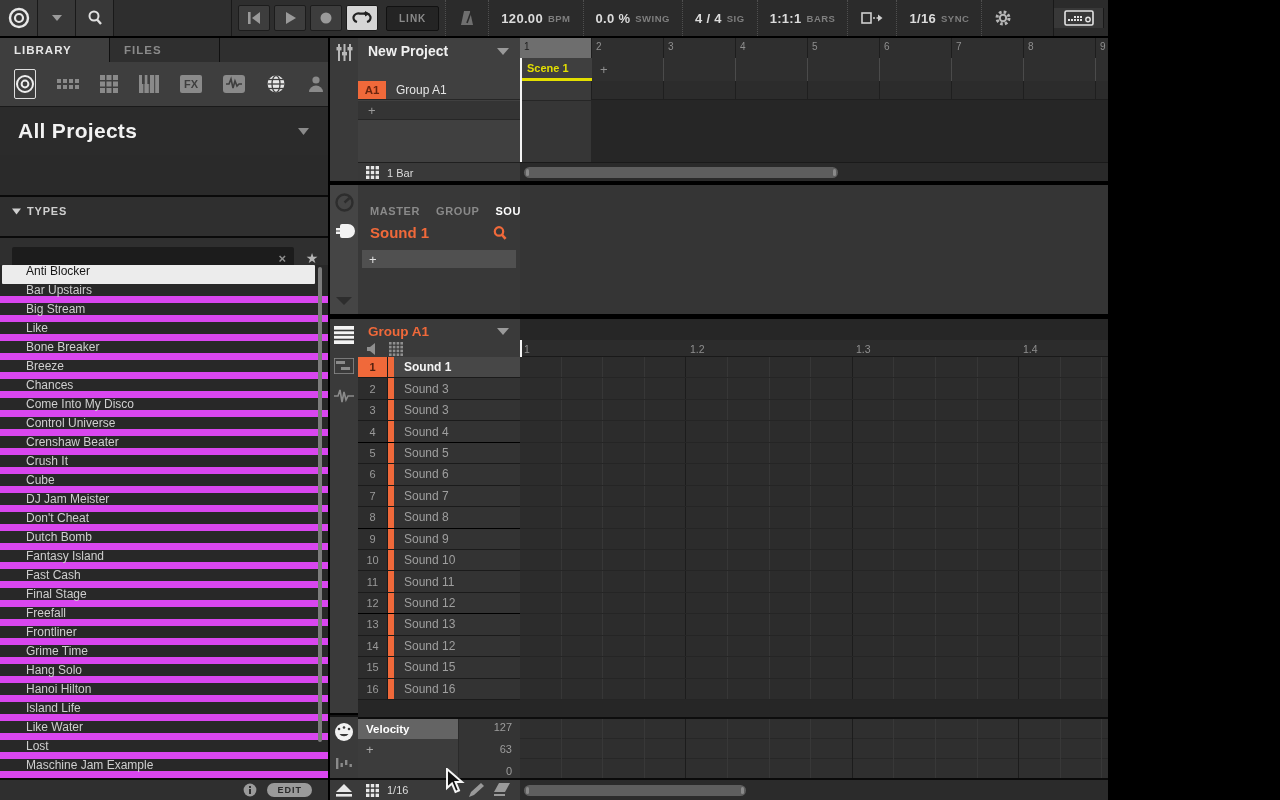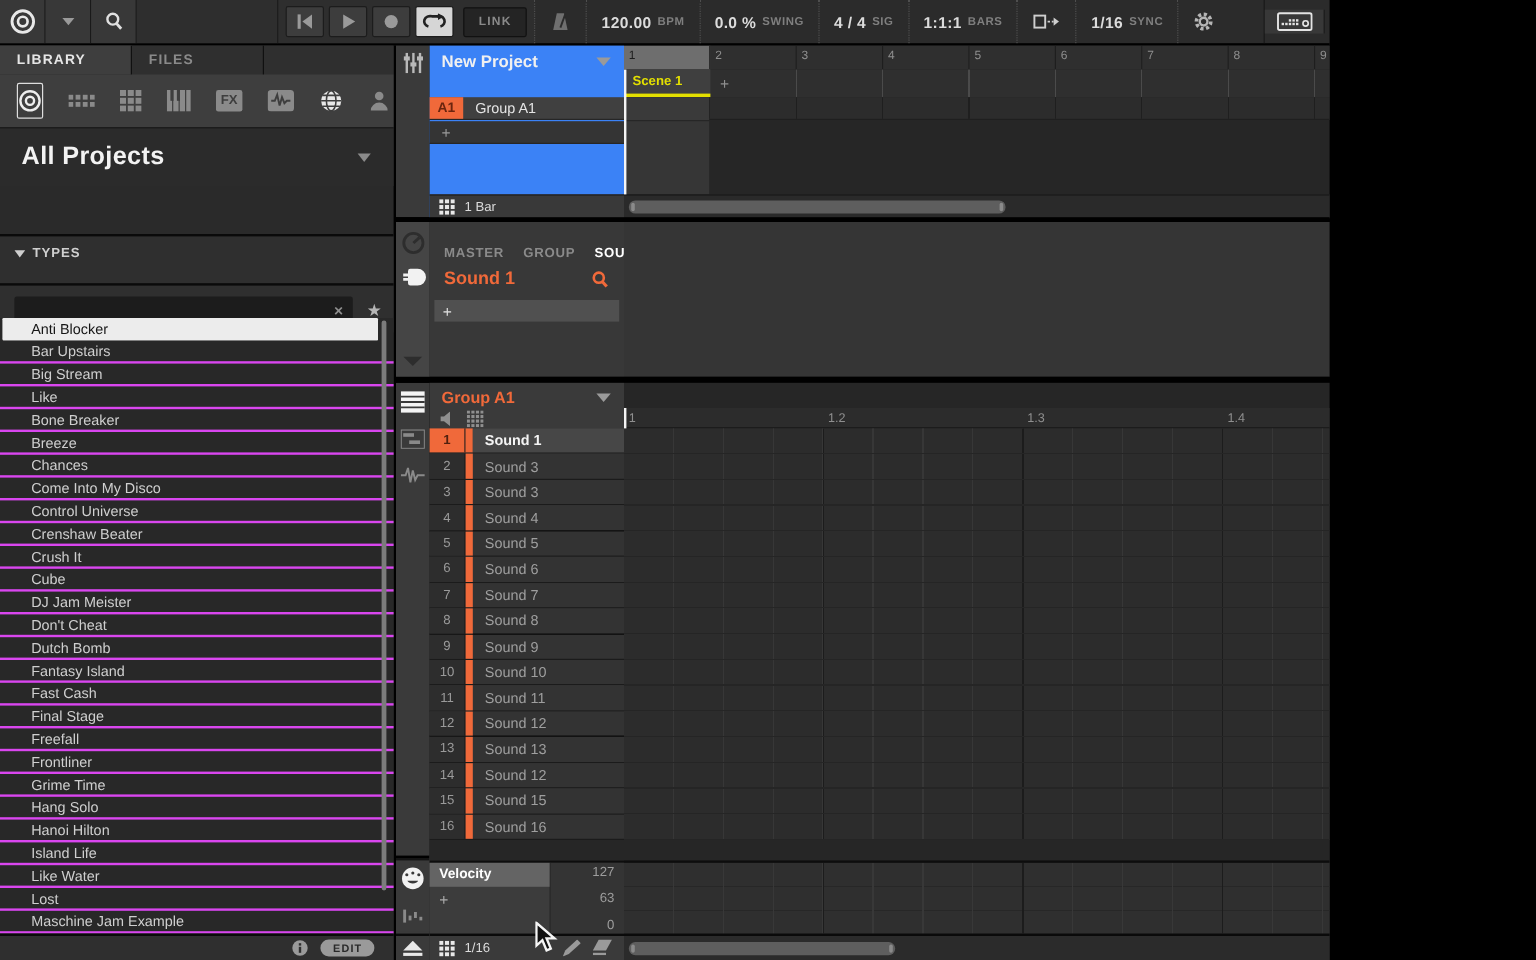--- a/index.html
+++ b/index.html
@@ -69,21 +69,21 @@
   .searchrow { background:#2f2f2f; border-top:2px solid #0a0a0a; padding:9px 6px 8px 12px;
     display:flex; align-items:center; gap:8px; }
   .searchbox { flex:1; height:22px; background:#1c1c1c; border-radius:2px; display:flex;
     align-items:center; padding:0 8px; }
   .searchbox input { flex:1; background:transparent; border:none; outline:none;
     color:#ddd; font-size:12px; font-family:"Liberation Sans",sans-serif; }
   .clearx { color:#8f8f8f; font-size:13px; font-weight:bold; }
   .star { color:#b5b5b5; font-size:14px; width:20px; text-align:center; }
   .rlist { position:absolute; left:0; top:227px; width:328px; height:513px; background:#282828; }
   .rrow { height:19px; display:flex; align-items:center; padding-left:26px; font-size:12px;
-    color:#cfcfcf; border-bottom:2px solid #d946ef; position:relative; }
+    color:#cfcfcf; border-bottom:7px solid #d946ef; position:relative; }
   .rrow.selected { background:#ececec; color:#161616; border-bottom-color:#ececec;
     margin:0 13px 0 2px; padding-left:24px; border-radius:1px; }
   .lscroll { position:absolute; right:6px; top:229px; width:4px; height:475px;
     background:#7c7c7c; border-radius:2px; }
   .bbar { position:absolute; left:0; bottom:0; width:328px; height:22px; background:#2f2f2f;
     border-top:2px solid #0a0a0a; display:flex; align-items:center; justify-content:flex-end;
     gap:10px; padding-right:16px; }
   .editpill { background:#9a9a9a; color:#2a2a2a; font-size:9px; font-weight:bold;
     letter-spacing:1px; padding:2px 10px; border-radius:7px; }
 
@@ -96,21 +96,21 @@
   .sseg3 { top:281px; height:394px; padding-top:7px; gap:14px; }
   .sseg4 { top:677px; height:61px; padding-top:5px; gap:12px; background:#3a3a3a; border-top:2px solid #141414;}
   .sseg5 { top:740px; height:22px; background:#3a3a3a; border-top:2px solid #0a0a0a;
     justify-content:center; }
   .stripdivider { position:absolute; left:0; width:28px; height:3px; background:#000; }
 
   
   .blackline { position:absolute; background:#000; }
 
   
-  #arr-left { position:absolute; left:358px; top:38px; width:162px; height:144px; background:#3b82f6; }
+  #arr-left { position:absolute; left:358px; top:38px; width:162px; height:144px; background:#404040; }
   .arr-title { position:absolute; left:0; top:0; width:162px; height:26px; display:flex;
     align-items:center; padding:0 10px; }
   .arr-title .t { font-size:14px; font-weight:bold; color:#f0f0f0; }
   .arr-title svg { margin-left:auto; }
   .grp-row { position:absolute; left:0; top:43px; width:162px; height:19px; display:flex;
     border-bottom:1px solid #262626; background:#404040; }
   .grp-badge { width:28px; background:var(--orange); color:#6b250e; font-size:11.5px;
     font-weight:bold; display:flex; align-items:center; justify-content:center; }
   .grp-name { flex:1; display:flex; align-items:center; padding-left:10px; font-size:12px; color:#e4e4e4; }
   .plus-row { position:absolute; left:0; top:63px; width:162px; height:19px; background:#343434;

